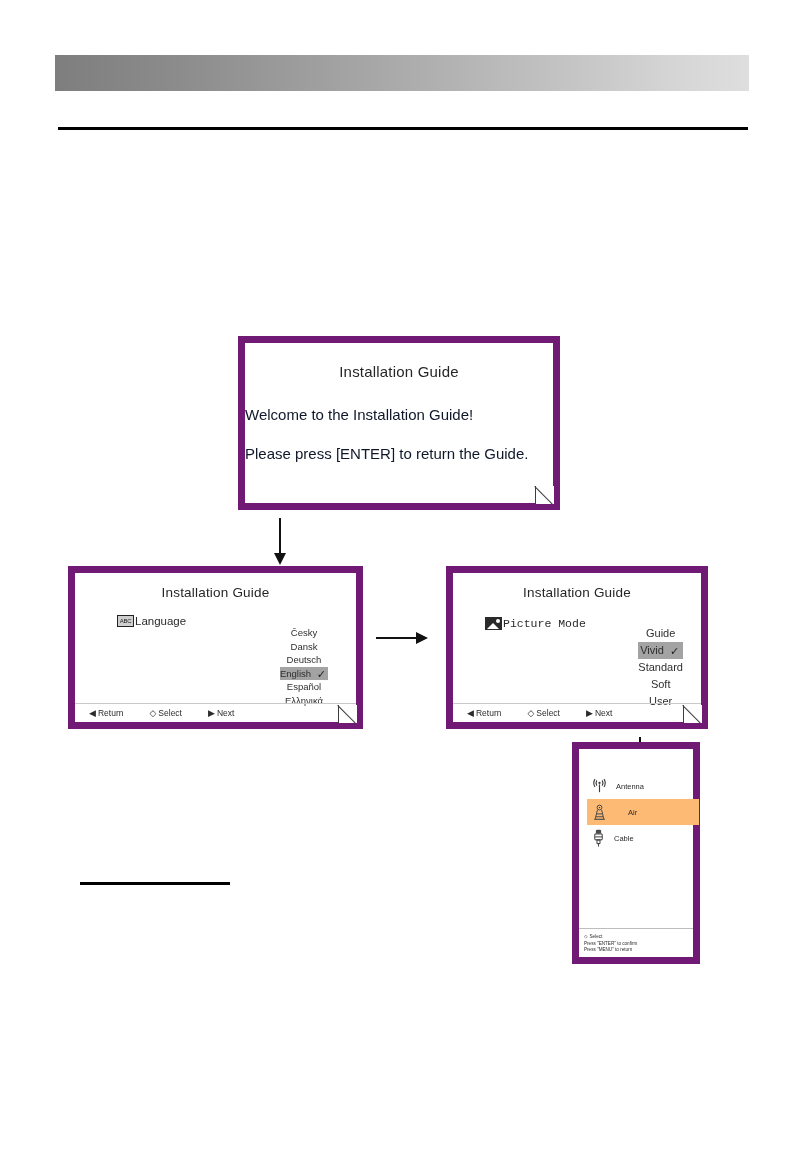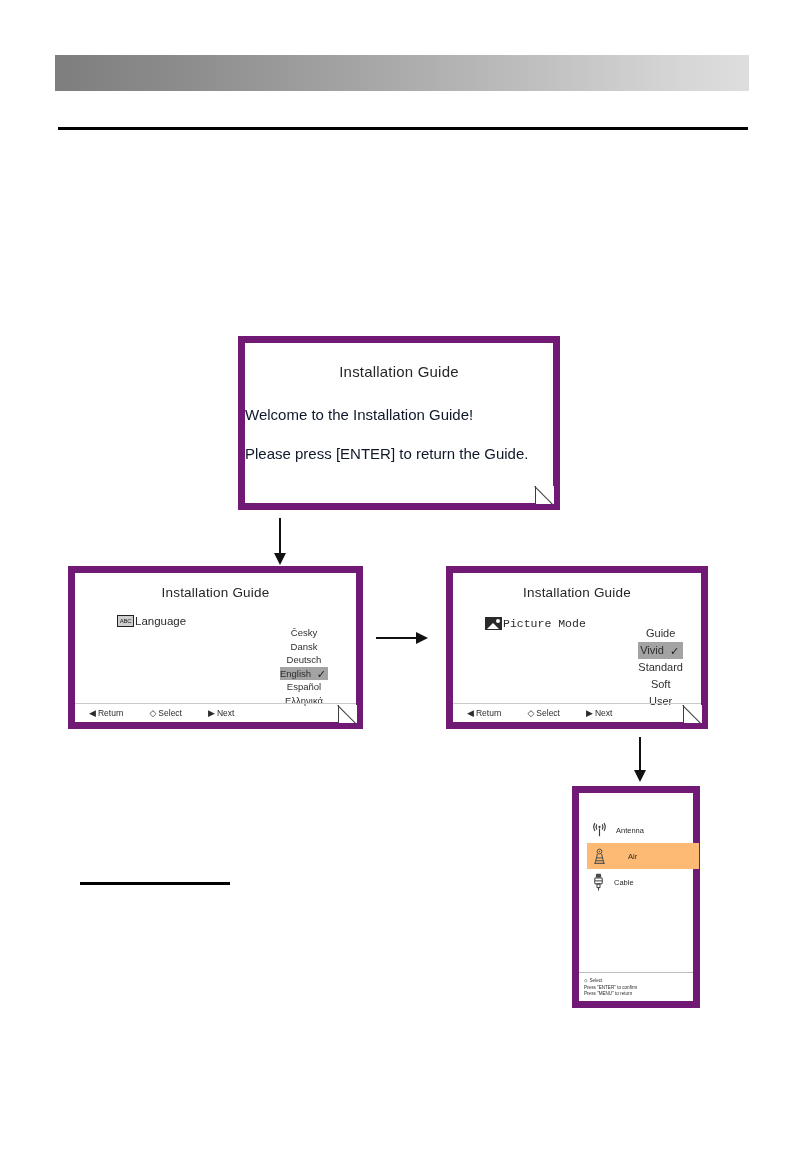--- a/index.html
+++ b/index.html
@@ -173,21 +173,21 @@
   #panel-language .option-list { right: 28px; top: 53px; }
 
   #panel-picture { left: 446px; top: 566px; width: 262px; height: 163px; }
   #panel-picture .section-head { left: 32px; top: 44px; font-family: Liberation Mono, monospace; }
   #panel-picture .option-list { right: 18px; top: 52px; }
   #panel-picture .option-row { font-size: 11px; line-height: 17px; }
 
   
   #panel-antenna {
     left: 572px;
-    top: 786px;
+    top: 742px;
     width: 128px;
     height: 222px;
   }
   .antenna-list { position: absolute; left: 8px; top: 24px; width: 112px; }
   .antenna-row {
     display: flex;
     align-items: center;
     height: 26px;
     gap: 8px;
     padding-left: 4px;

